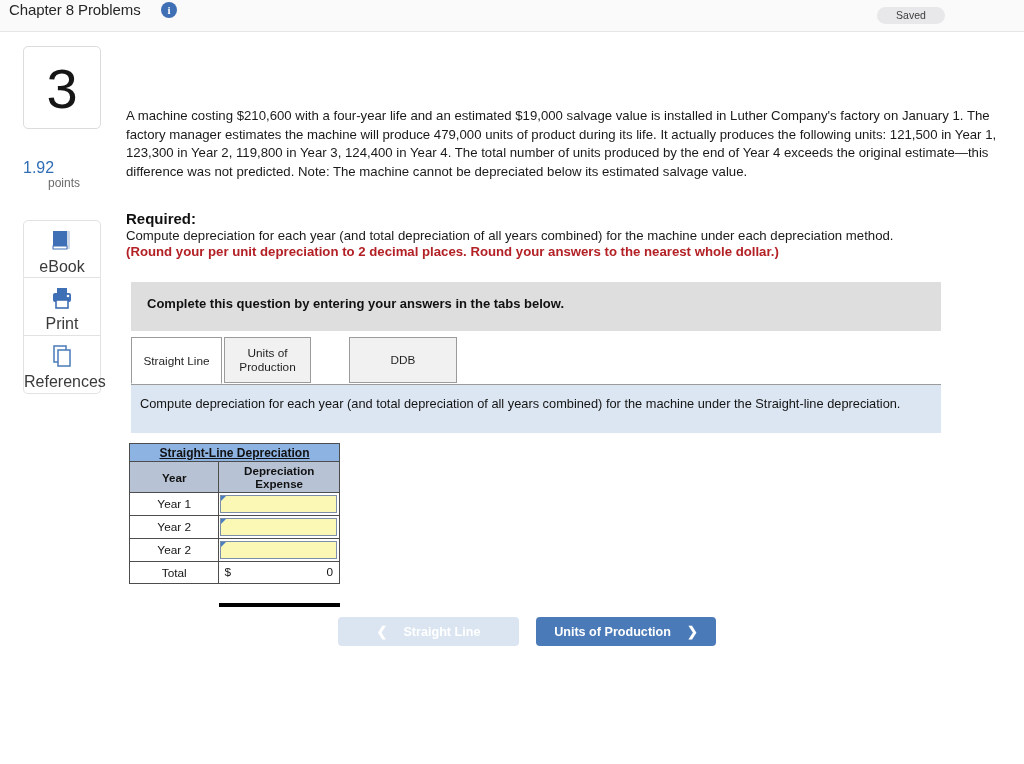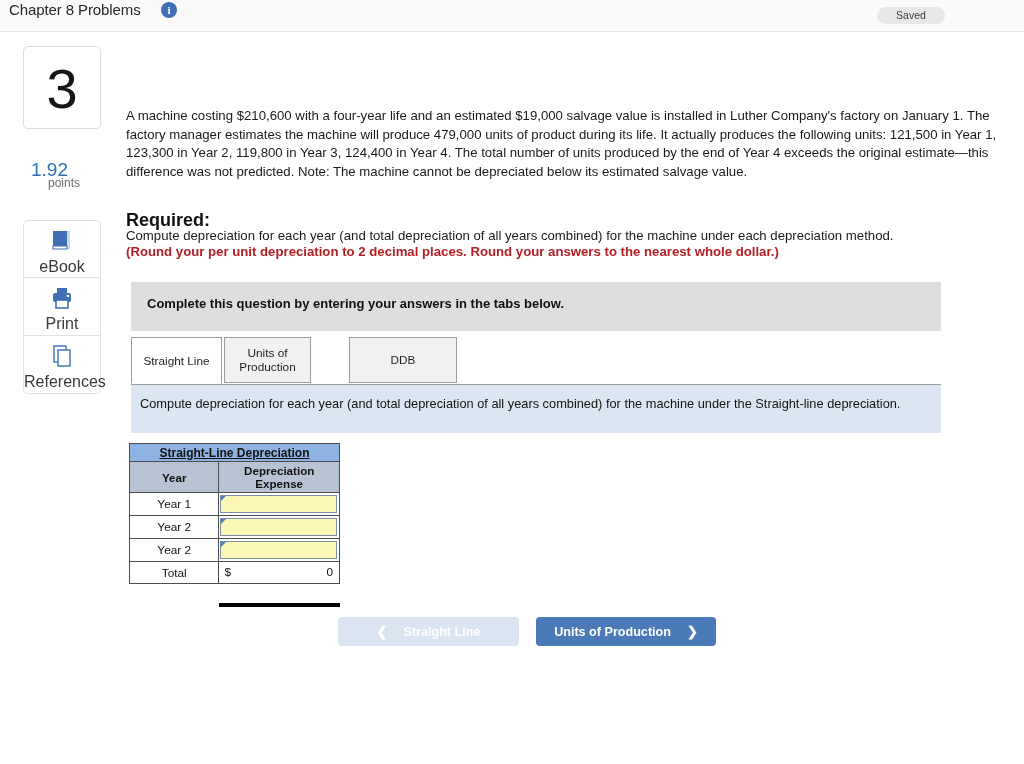--- a/index.html
+++ b/index.html
@@ -74,23 +74,22 @@
     width: 100%;
     text-align: center;
     font-size: 56px;
     line-height: 83px;
     color: #161616;
     font-weight: 400;
   }
   .points-val {
     position: absolute;
     left: 23px; top: 159px;
-    font-size: 19px;
+    font-size: 16px;
     color: #2f6eb5;
-    margin-left: 8px;
   }
   .points-lbl {
     position: absolute;
     left: 23px; top: 176px;
     font-size: 12px;
     color: #6b6b6b;
     padding-left: 25px;
   }
 
   .rail-btn {
@@ -123,21 +122,21 @@
     position: absolute;
     left: 126px; top: 107px;
     width: 896px;
     font-size: 13.2px;
     line-height: 18.6px;
     color: #1a1a1a;
   }
   .required-hdr {
     position: absolute;
     left: 126px; top: 210px;
-    font-size: 18px;
+    font-size: 15px;
     font-weight: bold;
     color: #111111;
   }
   .required-body {
     position: absolute;
     left: 126px; top: 227px;
     width: 896px;
     font-size: 13.2px;
     line-height: 18.6px;
     color: #1a1a1a;

